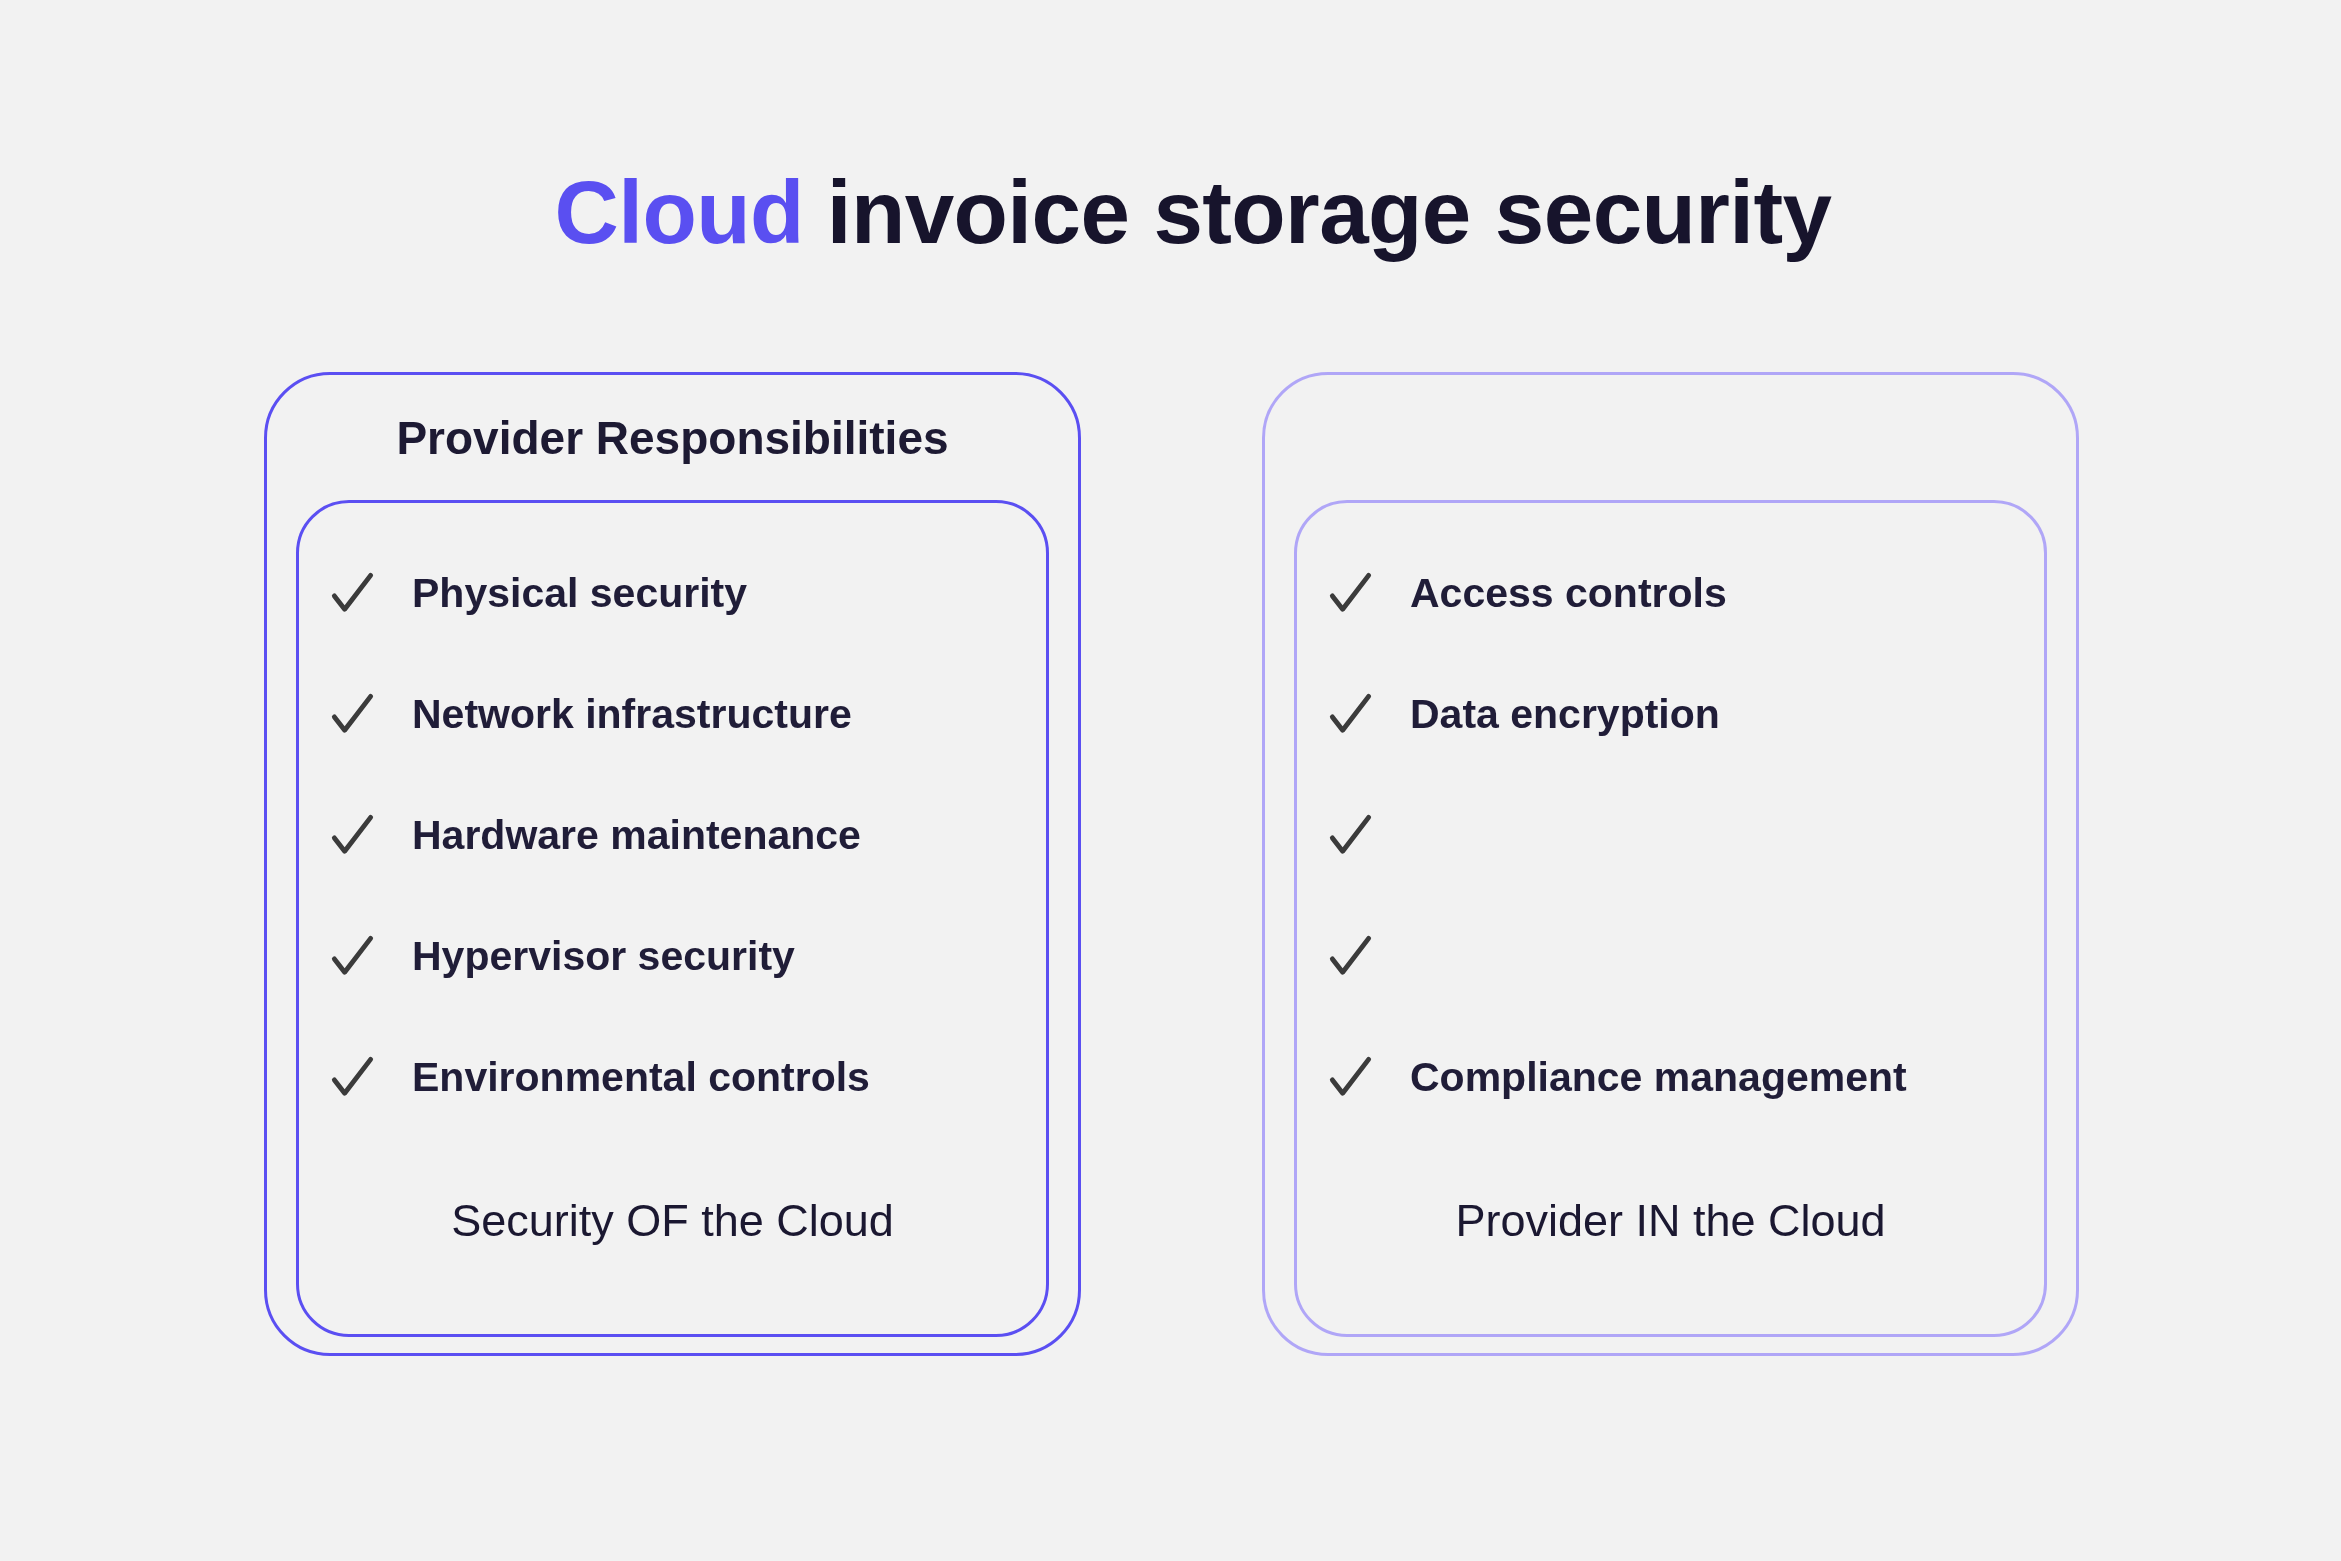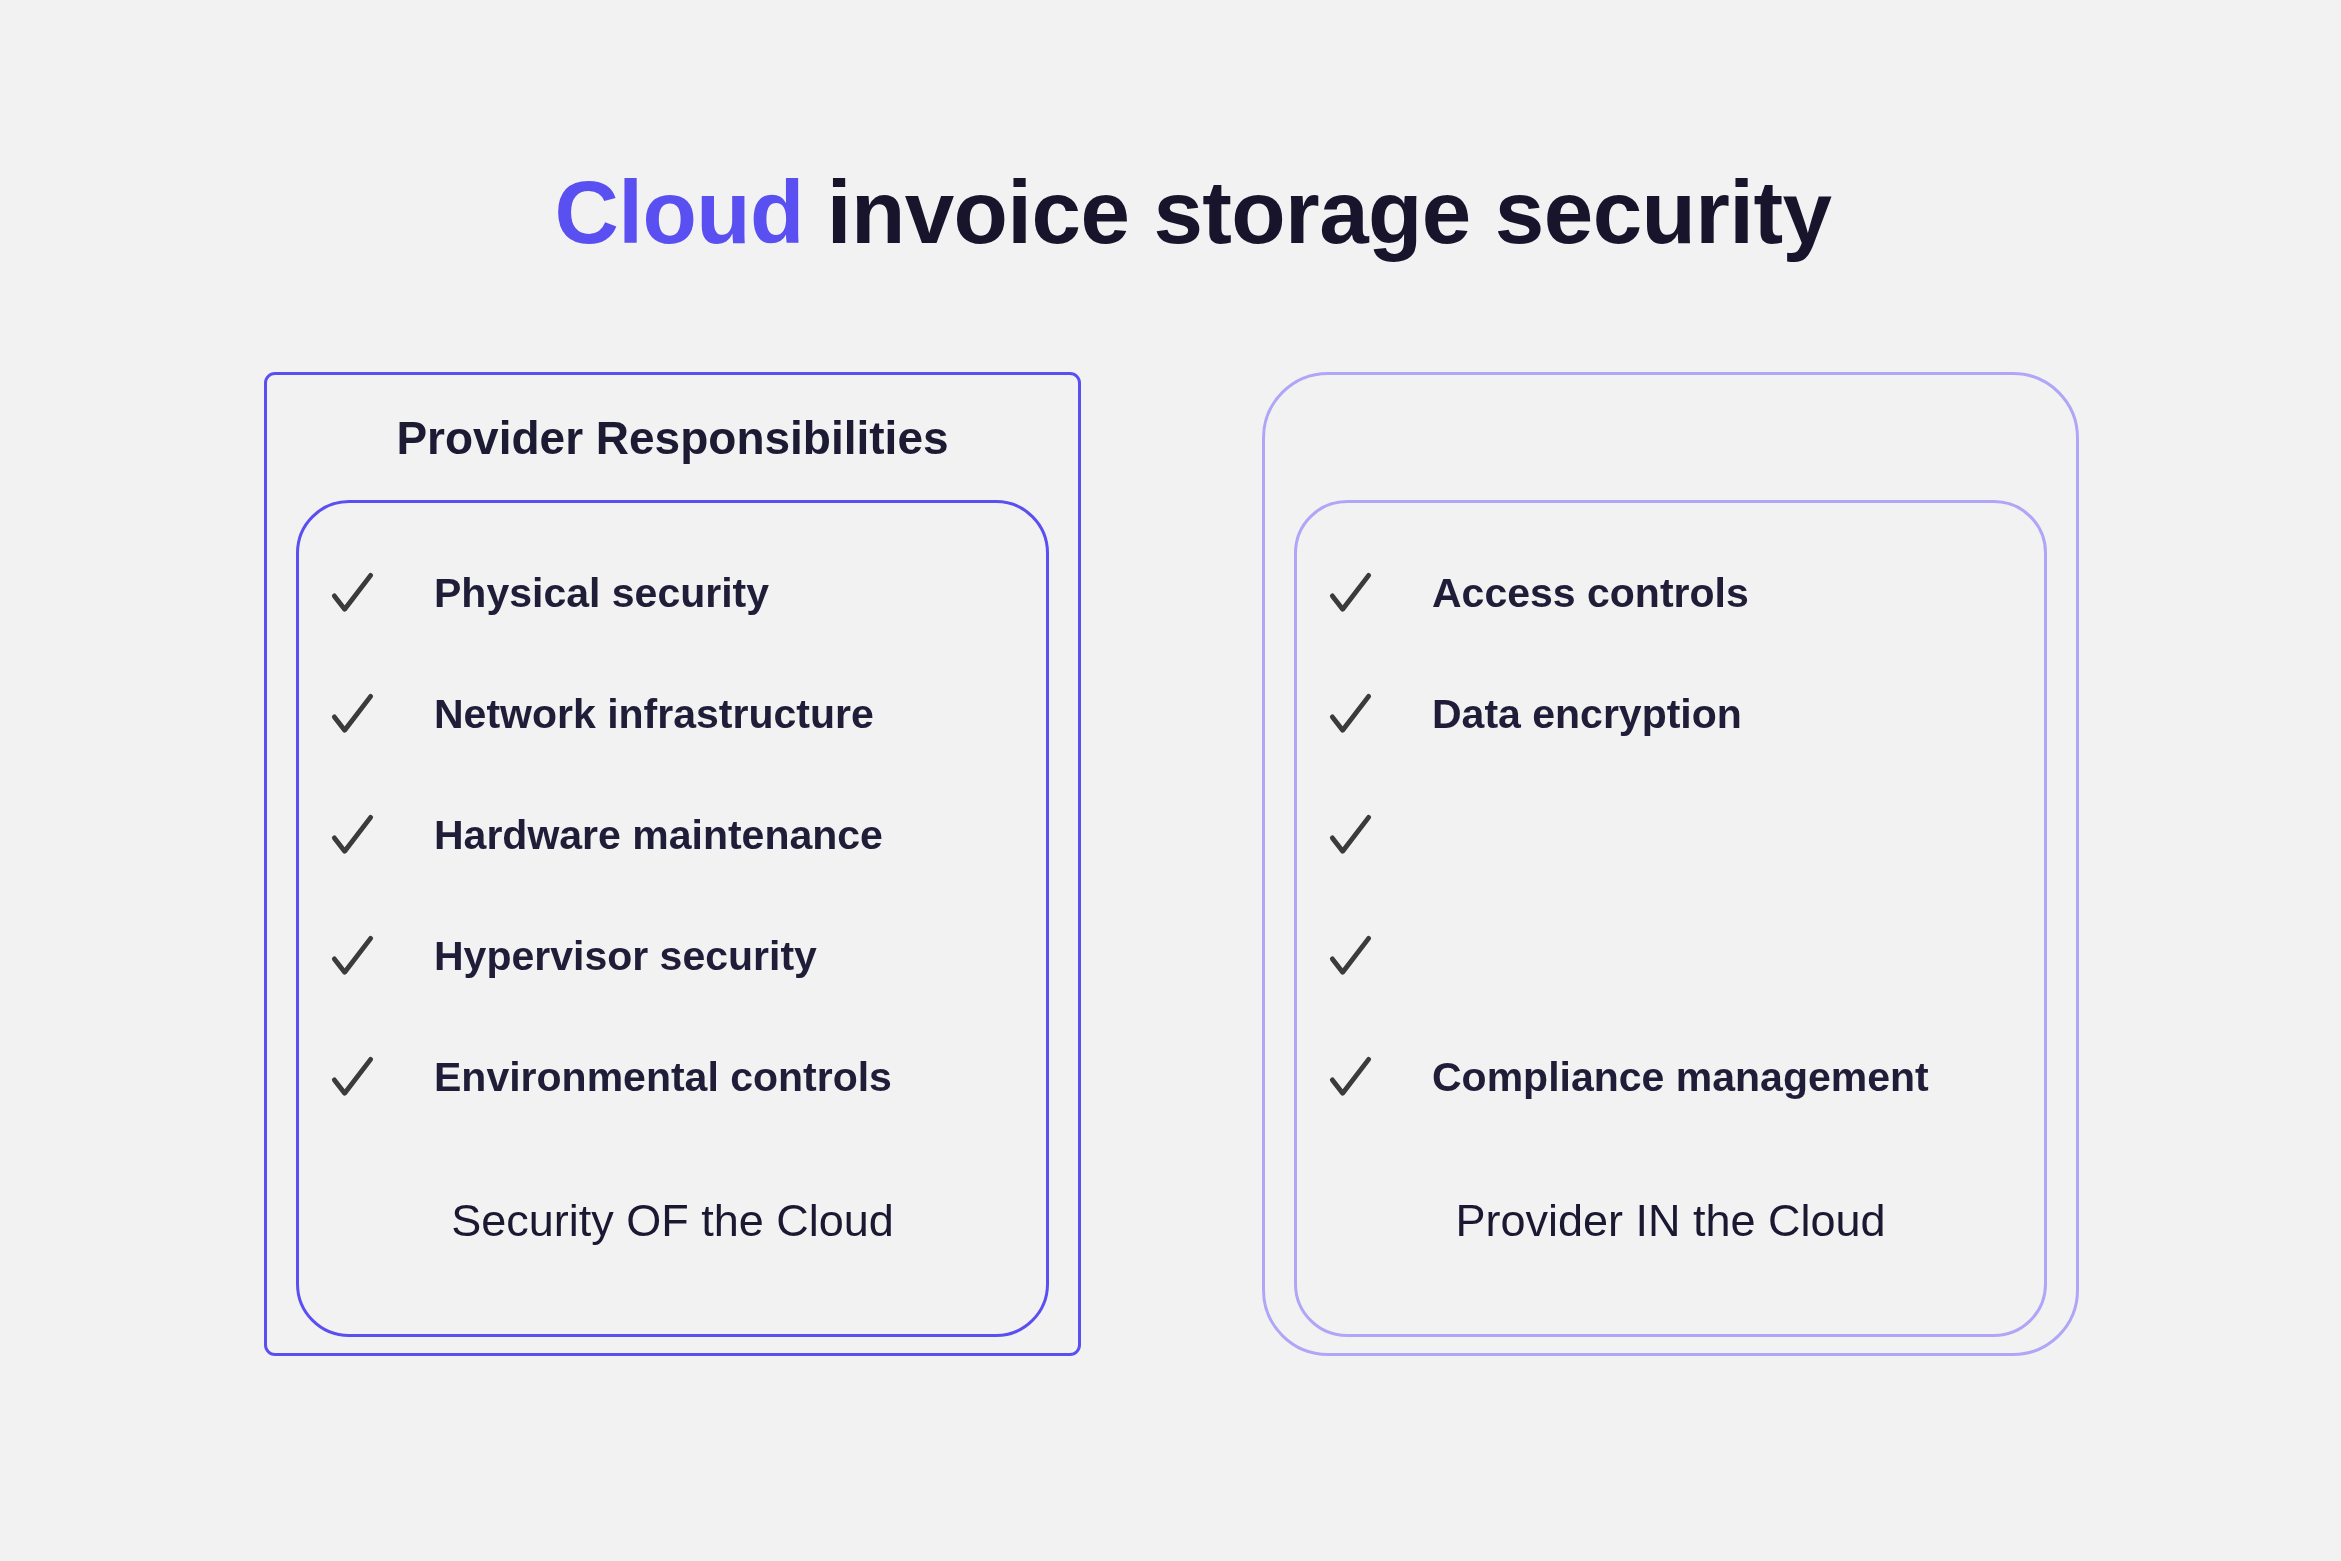--- a/index.html
+++ b/index.html
@@ -25,21 +25,21 @@
   .title .rest { margin-left: 0.26em; }
 
   .panel {
     position: absolute;
     top: 372px;
     width: 817px; height: 984px;
     border: 3.7px solid #5b4ff2;
     border-radius: 66px;
     box-sizing: border-box;
   }
-  .panel.provider { left: 264px; border-radius: 11px; }
+  .panel.provider { left: 264px; }
   .panel.customer { left: 1262px; }
 
   .panel-heading {
     position: absolute;
     top: 0; left: 0; right: 0; height: 125px;
     display: flex; align-items: center; justify-content: center;
     font-size: 46px;
     font-weight: 700;
     color: #1d1a33;
     letter-spacing: 0;
@@ -56,21 +56,21 @@
 
   .items {
     list-style: none;
     margin: 0;
     padding: 30px 12.5px 0 29px;
   }
   .item {
     display: flex;
     align-items: center;
     height: 121px;
-    gap: 57px;
+    gap: 35px;
   }
   .check {
     flex: 0 0 auto;
     width: 49px; height: 49px;
     color: #3b3b3b;
   }
   .check svg { width: 49px; height: 49px; display: block; }
   .item-label {
     font-size: 41px;
     font-weight: 600;

